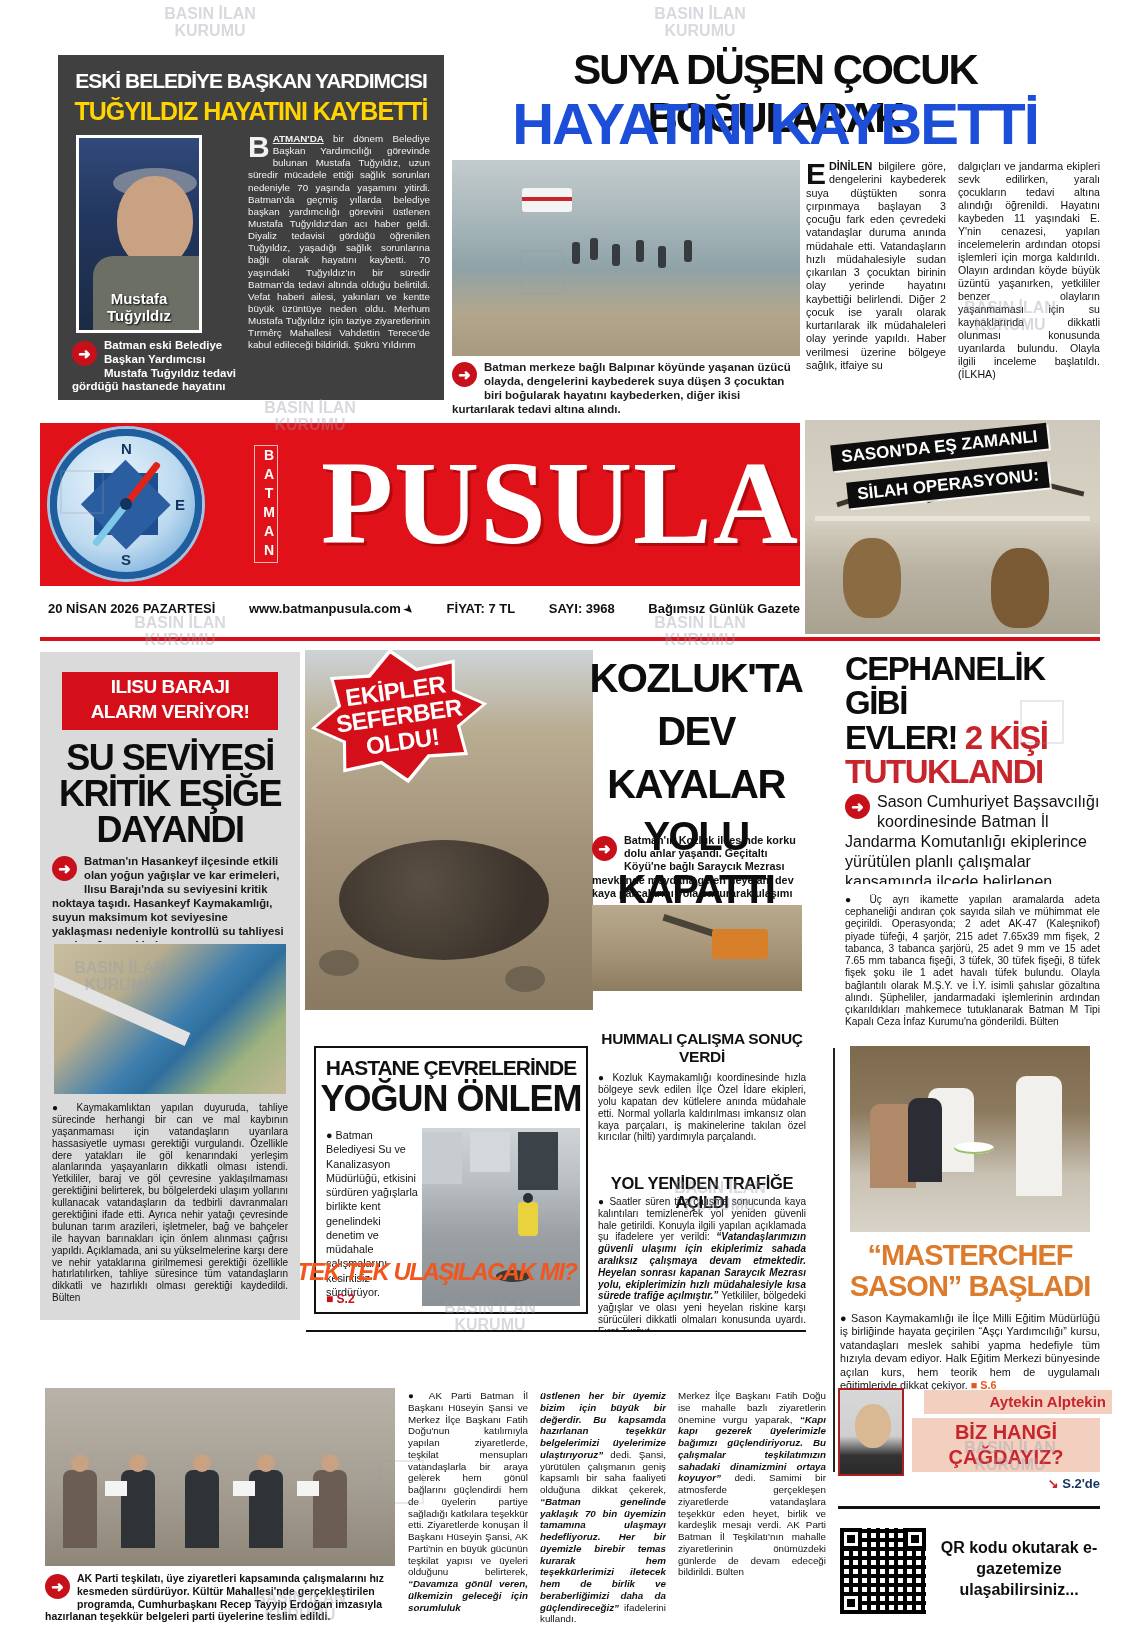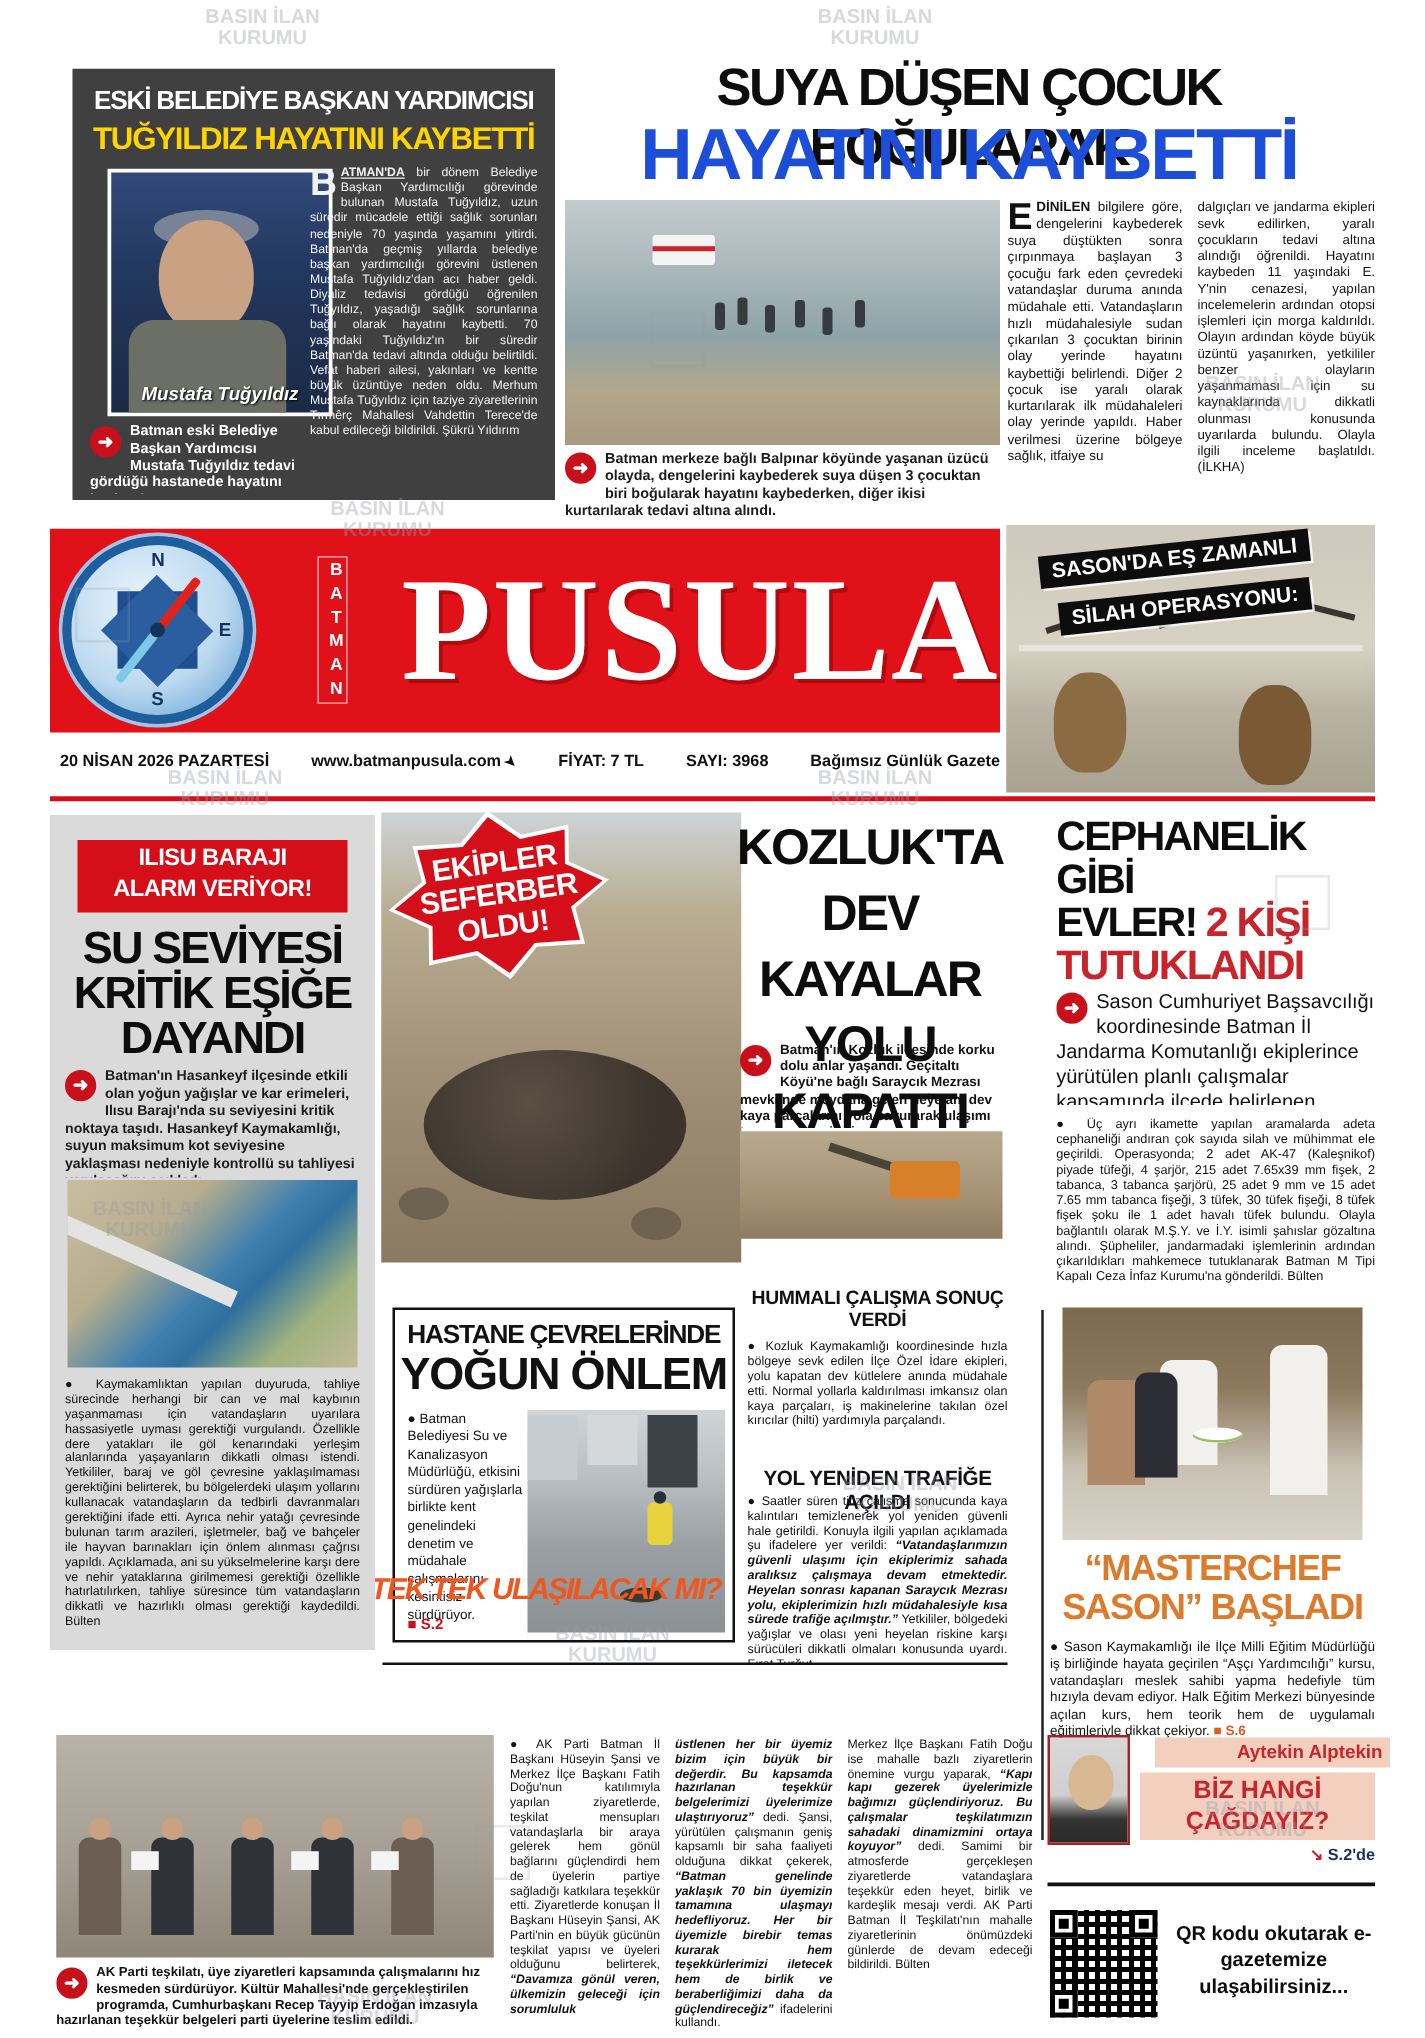--- a/index.html
+++ b/index.html
@@ -16,23 +16,23 @@
   .ab { float:left; width:25px; height:25px; border-radius:50%; background:#c8101b; margin:2px 7px 2px 0;
         color:#fff; font-size:15px; line-height:25px; text-align:center; font-weight:bold; }
   .ab::after { content:"➜"; }
 
   
   #obit { left:58px; top:55px; width:386px; height:345px; background:#404040; z-index:2; }
   #obit-kicker { position:absolute; left:10px; top:14px; width:366px; text-align:center; color:#fff;
                  font-weight:bold; font-size:21px; letter-spacing:-1px; }
   #obit-headline { position:absolute; left:10px; top:42px; width:366px; text-align:center; color:#ffd400;
                    font-weight:bold; font-size:25px; letter-spacing:-1px; }
-  #obit-photo { position:absolute; left:28px; top:80px; width:180px; height:198px; border:3px solid #fff;
+  #obit-photo { position:absolute; left:18px; top:80px; width:126px; height:198px; border:3px solid #fff;
                 background:linear-gradient(180deg,#32497a 0%,#243털861 40%,#1b2a45 100%);
-                background:linear-gradient(180deg,#32497a 0%,#23385f 40%,#1b2a45 100%); overflow:hidden;font-style:italic; }
+                background:linear-gradient(180deg,#32497a 0%,#23385f 40%,#1b2a45 100%); overflow:hidden; }
   .op-face { position:absolute; left:38px; top:38px; width:76px; height:92px; border-radius:48%;
              background:#c9a183; }
   .op-hair { position:absolute; left:34px; top:30px; width:84px; height:30px; border-radius:50%;
              background:#9aa0a6; opacity:.7; }
   .op-body { position:absolute; left:14px; top:118px; width:126px; height:80px; border-radius:20px 20px 0 0;
              background:#6b6f66; }
   .op-caption { position:absolute; left:0; bottom:6px; width:100%; text-align:center; color:#fff;
                 font-weight:bold; font-size:15px; text-shadow:1px 1px 2px #000; }
   #obit-body { position:absolute; left:190px; top:78px; width:182px; height:262px; color:#f2f2f2;
                font-size:9.8px; line-height:1.24; overflow:hidden; }

